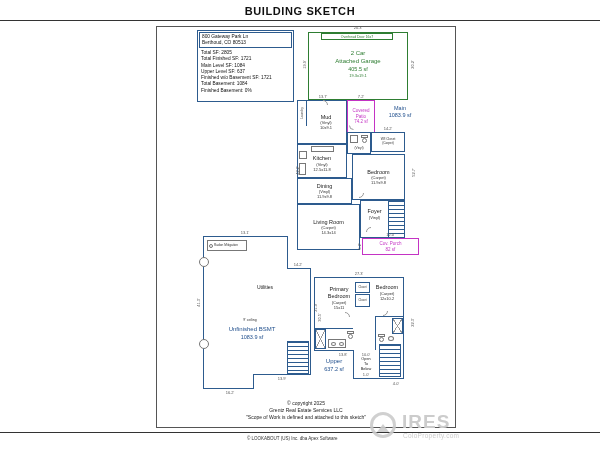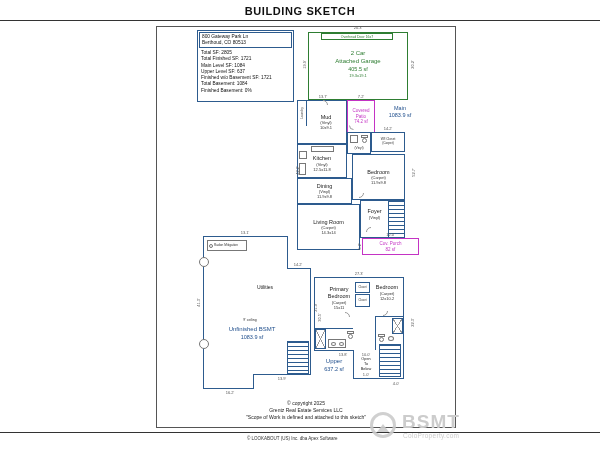--- a/index.html
+++ b/index.html
@@ -264,14 +264,14 @@
 <div class="abs ftr" style="top:414px">"Scope of Work is defined and attached to this sketch"</div>
 
 <div class="abs hr" style="top:432px"></div>
 <div class="abs" style="left:247px;top:436px;font-size:4.5px;color:#333;white-space:nowrap">© LOOKABOUT (US) Inc. dba Apex Software</div>
 
 <div class="abs" style="left:370px;top:412px;opacity:.9">
   <div class="wm-circle">
       <div class="wm-mtn"></div>
     </div>
 </div>
-<div class="abs wm-logo" style="left:402px;top:411px">BSMT</div>
+<div class="abs wm-logo" style="left:402px;top:411px">IRES</div>
 <div class="abs wm-tag" style="left:403px;top:432px">ColoProperty.com</div>
 
 </body></html>

